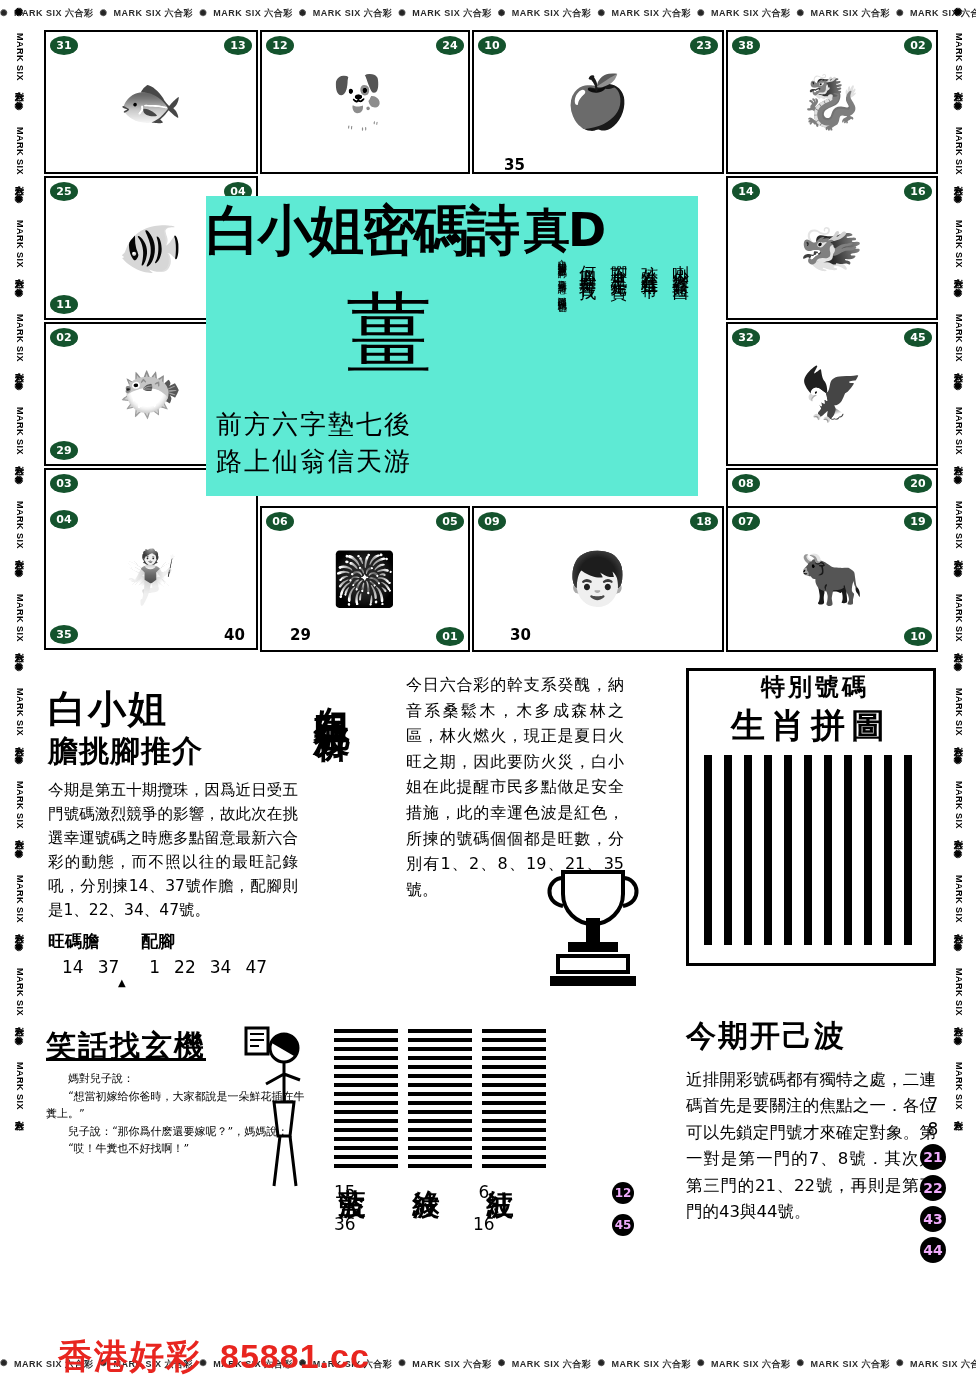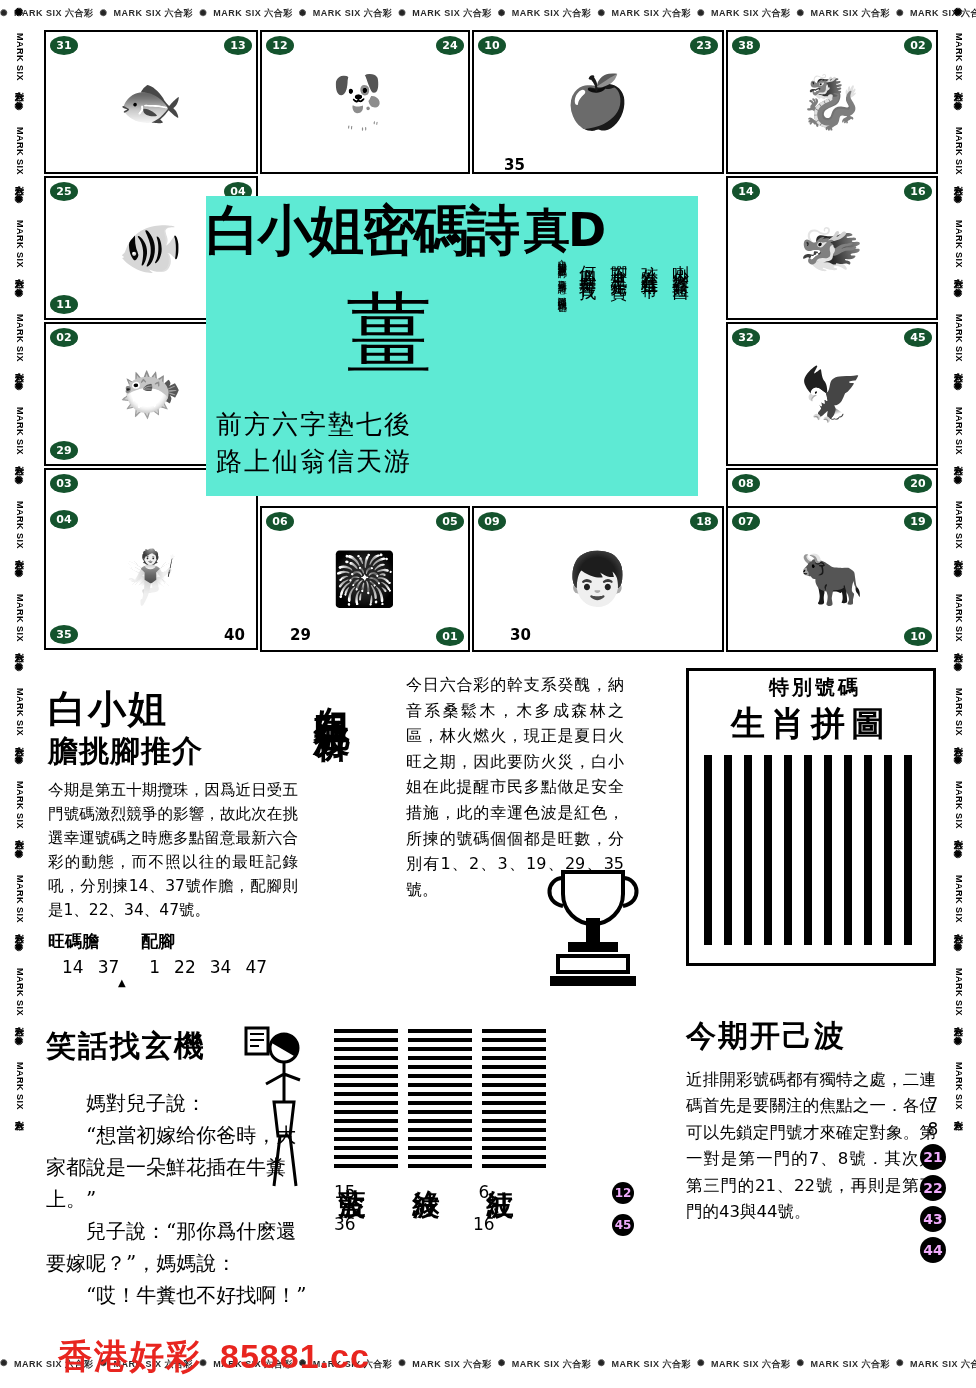--- a/index.html
+++ b/index.html
@@ -55,33 +55,33 @@
   .p2{left:275px;top:14px;width:74px;}
   .p2 .vtitle{writing-mode:vertical-rl;text-orientation:upright;font-family:"DejaVu Serif",serif;font-size:36px;font-weight:bold;letter-spacing:4px;line-height:1.05;}
 
   .p3{left:368px;top:8px;width:218px;}
   .p3 .body{font-size:16px;line-height:1.6;text-align:justify;}
 
   .cup{position:absolute;left:500px;top:196px;width:110px;height:130px;}
 
   .p4{left:648px;top:4px;width:244px;height:292px;border:3px solid #000;}
   .p4 .hdr{height:78px;border-bottom:0;display:flex;flex-direction:column;align-items:center;justify-content:center;}
-  .p4 .hdr .s1{font-size:20px;font-weight:bold;letter-spacing:3px;font-family:"DejaVu Serif",serif;margin-left:8px;}
+  .p4 .hdr .s1{font-size:24px;font-weight:bold;letter-spacing:3px;font-family:"DejaVu Serif",serif;margin-left:8px;}
   .p4 .hdr .s2{font-size:34px;font-weight:bold;letter-spacing:6px;font-family:"DejaVu Serif",serif;}
   .p4 .maze{margin:6px auto 0;width:214px;height:190px;background:
      repeating-linear-gradient(90deg,#000 0 8px,#fff 8px 20px),
      repeating-linear-gradient(0deg,#000 0 6px,transparent 6px 24px);
      background-blend-mode:difference;}
 
   
   .bot{position:absolute;left:38px;top:1012px;width:902px;height:330px;}
 
   .b1{position:absolute;left:8px;top:14px;width:268px;}
-  .b1 .title{font-family:"DejaVu Serif",serif;font-size:30px;font-weight:bold;letter-spacing:2px;}
-  .b1 .body{font-family:"DejaVu Serif",serif;font-size:20px;line-height:1.6;margin-top:20px;}
+  .b1 .title{font-family:"DejaVu Serif",serif;font-size:30px;font-weight:bold;letter-spacing:2px;text-decoration:underline;}
+  .b1 .body{font-family:"DejaVu Serif",serif;font-size:11px;line-height:1.6;margin-top:3px;}
   .b1 .indent{text-indent:2em;}
   .lady{position:absolute;right:-4px;top:-4px;width:78px;height:190px;}
 
   .b2{position:absolute;left:296px;top:8px;width:320px;}
   .b2 .title{font-family:"DejaVu Serif",serif;font-size:34px;font-weight:bold;letter-spacing:1px;}
   .b2 .cols{display:flex;gap:10px;margin-top:8px;align-items:flex-start;}
   .b2 .colhead{writing-mode:vertical-rl;text-orientation:upright;font-family:"DejaVu Serif",serif;font-size:27px;font-weight:bold;letter-spacing:2px;}
   .b2 .barcol{width:64px;}
   .b2 .bars{height:140px;background:repeating-linear-gradient(0deg,#000 0 4px,#fff 4px 9px);}
   .b2 .vals{font-size:17px;display:flex;justify-content:space-between;margin-top:10px;}
@@ -342,21 +342,21 @@
         </span>
       </div>
       <div class="caret" style="padding-left:70px;">▲</div>
     </div>
 
     <div class="panel p2">
       <div class="vtitle">白姐色波分析</div>
     </div>
 
     <div class="panel p3">
-      <div class="body">今日六合彩的幹支系癸醜，納音系桑鬆木，木多成森林之區，林火燃火，現正是夏日火旺之期，因此要防火災，白小姐在此提醒市民多點做足安全措施，此的幸運色波是紅色，所揀的號碼個個都是旺數，分別有1、2、3、19、29、35號。</div>
+      <div class="body">今日六合彩的幹支系癸醜，納音系桑鬆木，木多成森林之區，林火燃火，現正是夏日火旺之期，因此要防火災，白小姐在此提醒市民多點做足安全措施，此的幸運色波是紅色，所揀的號碼個個都是旺數，分別有1、2、8、19、21、35號。</div>
     </div>
 
     <div class="cup">
       <svg viewBox="0 0 110 130" width="110" height="130" aria-hidden="true">
         <path d="M25 12 h60 v22 a30 30 0 0 1 -60 0 z" fill="none" stroke="#000" stroke-width="4"></path>
         <path d="M25 18 c-16 0 -20 24 0 28" fill="none" stroke="#000" stroke-width="4"></path>
         <path d="M85 18 c16 0 20 24 0 28" fill="none" stroke="#000" stroke-width="4"></path>
         <rect x="48" y="58" width="14" height="24" fill="#000"></rect>
         <rect x="30" y="82" width="50" height="10" fill="#000"></rect>
         <rect x="20" y="96" width="70" height="16" fill="none" stroke="#000" stroke-width="4"></rect>

